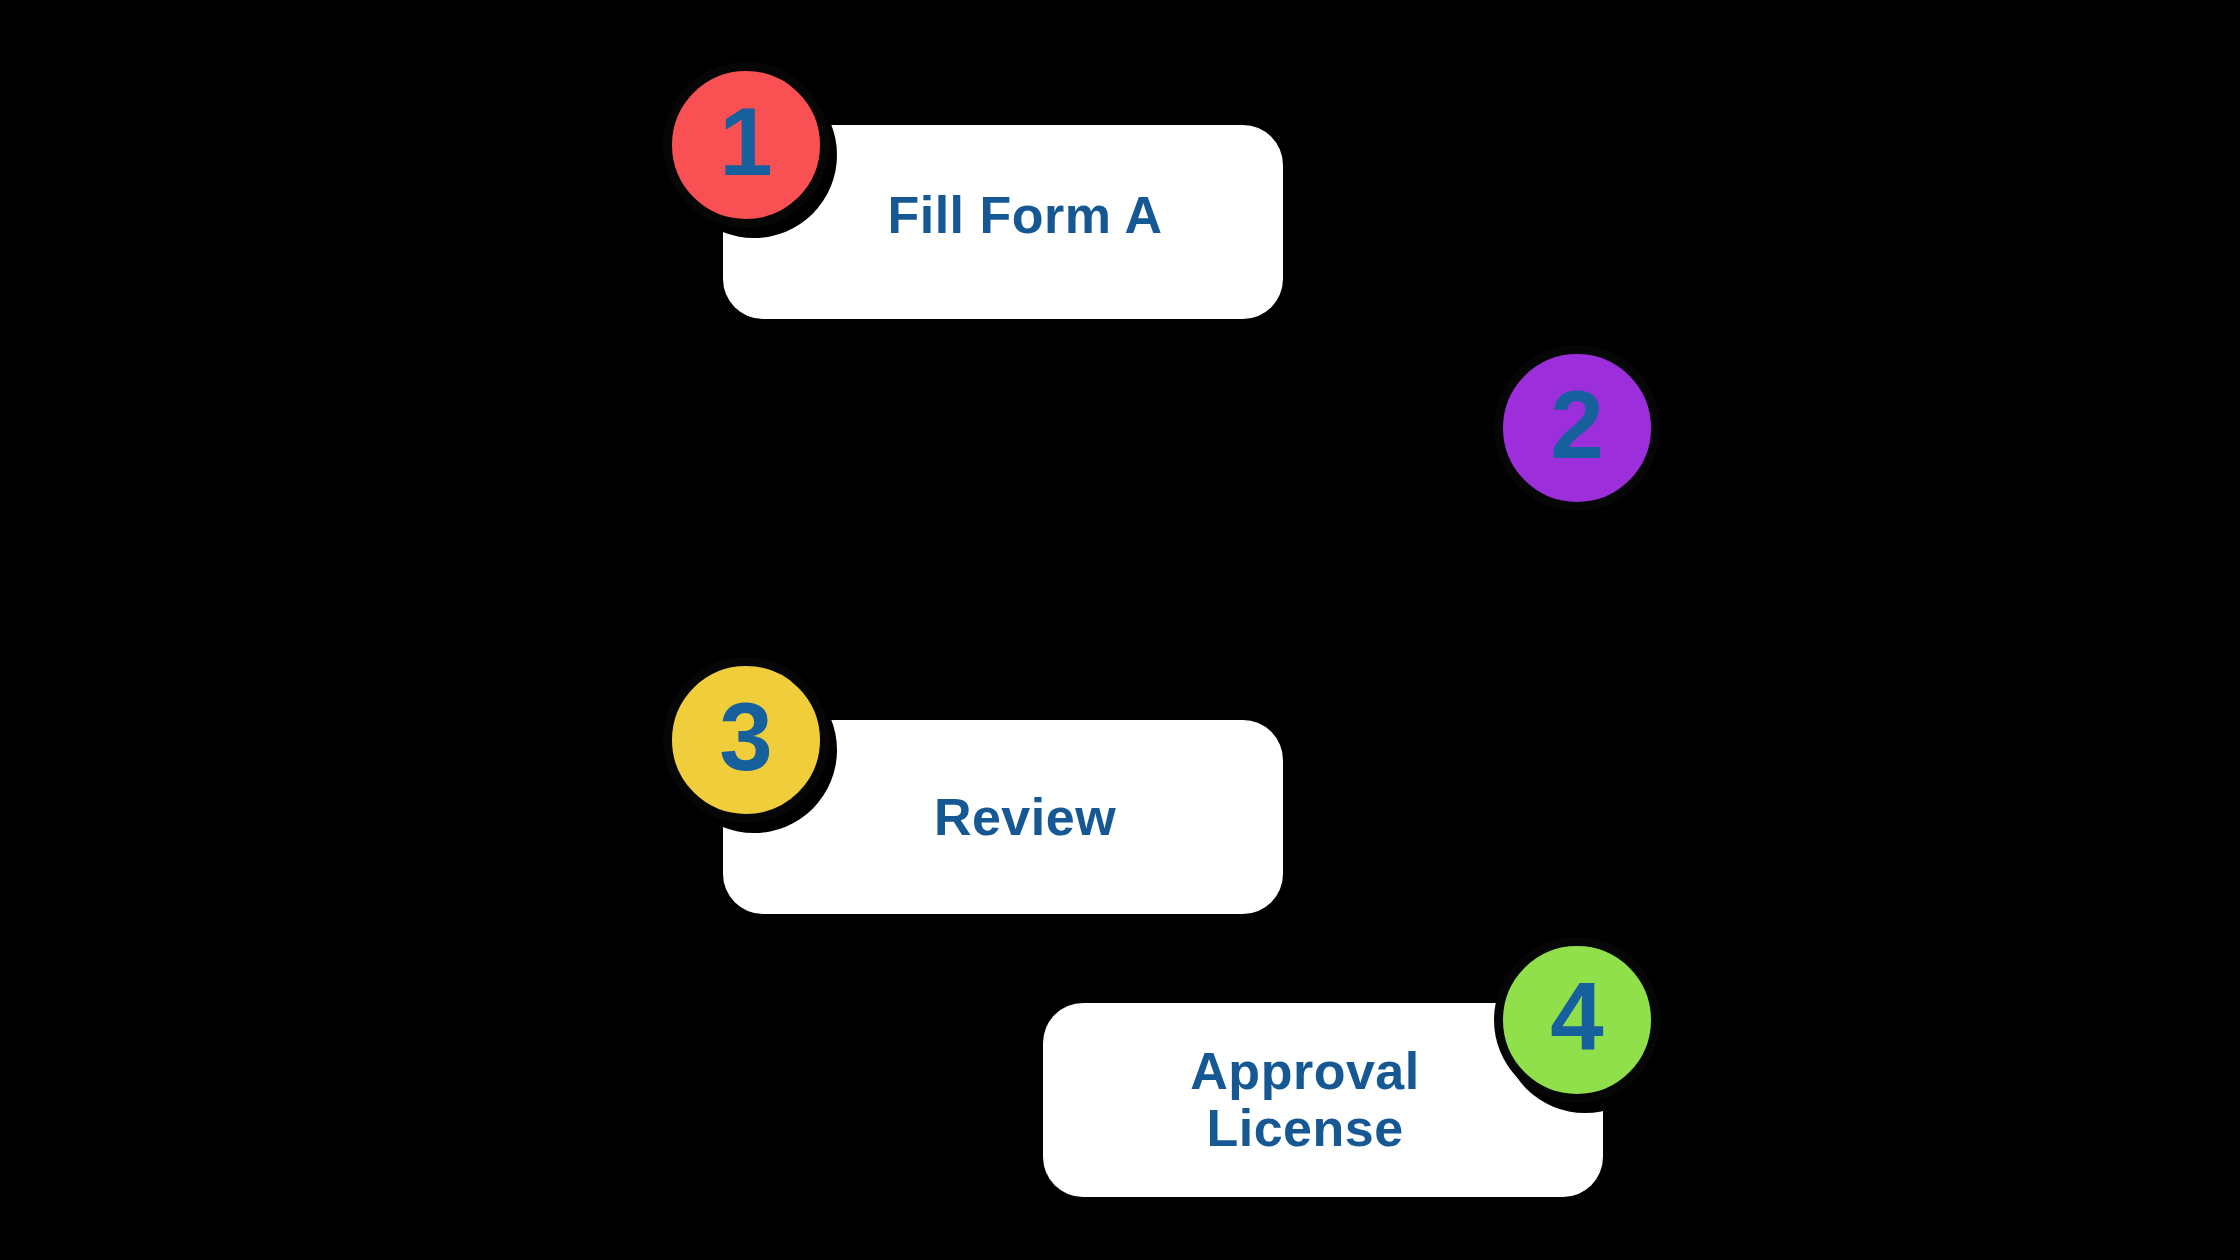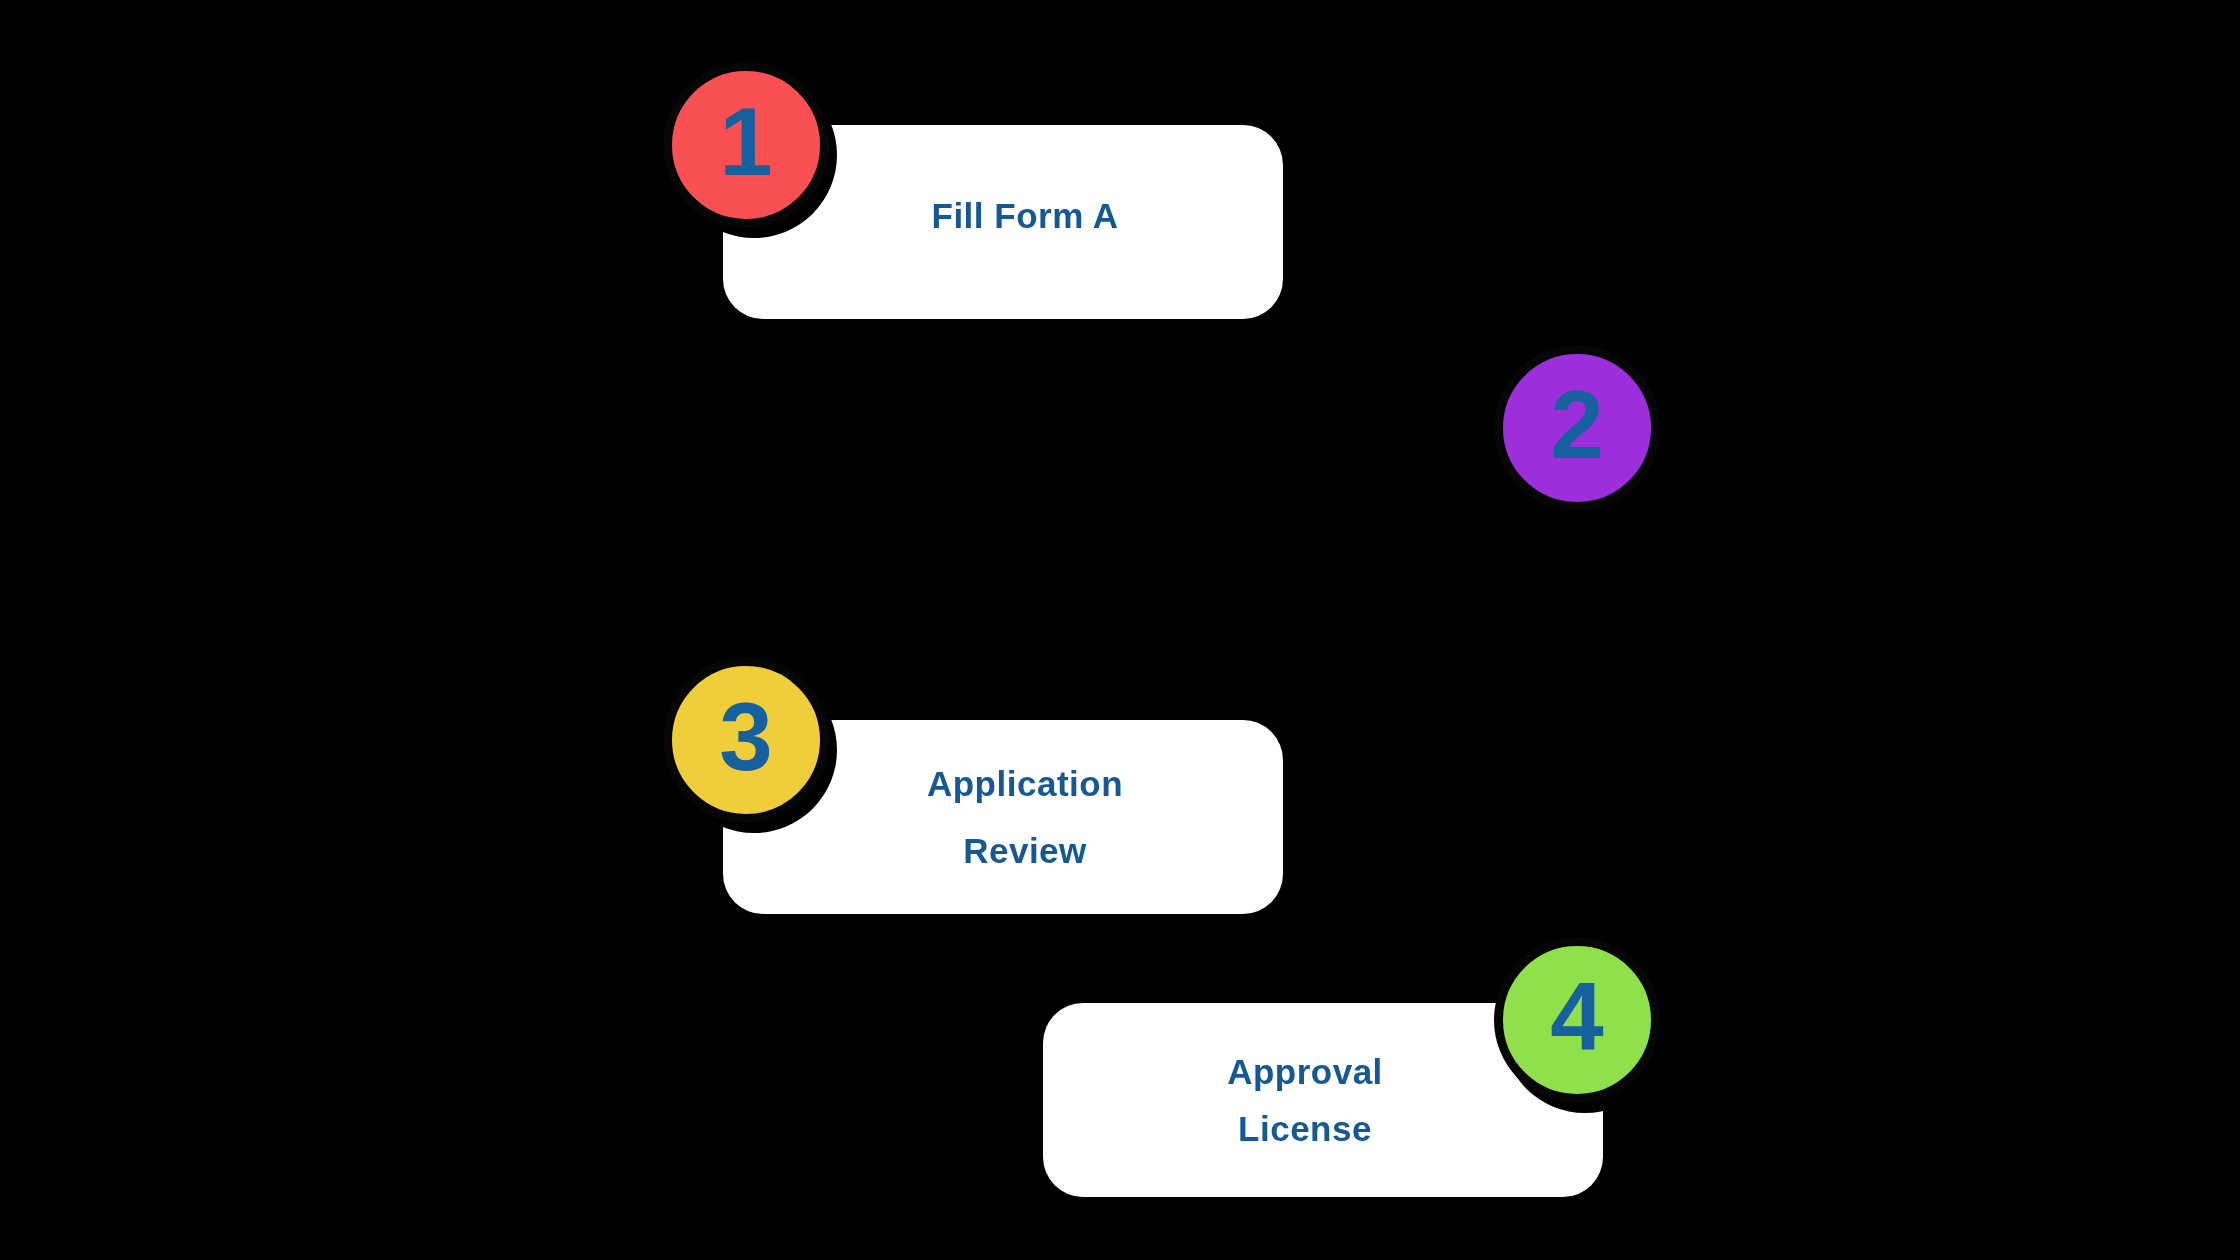--- a/index.html
+++ b/index.html
@@ -21,21 +21,21 @@
     width: 560px;
     height: 194px;
     background: #fff;
     border-radius: 40px;
     display: flex;
     align-items: center;
     justify-content: center;
     z-index: 1;
   }
   .label {
-    font-size: 35px;
+    font-size: 52px;
     font-weight: 700;
     line-height: 57px;
     text-align: center;
     color: #165893;
     letter-spacing: 0.5px;
   }
   .badge {
     position: absolute;
     width: 148px;
     height: 148px;
@@ -89,21 +89,20 @@
       <span class="num" style="color: rgb(23, 96, 158);">2</span>
     </div>
   </section>
 
   <section class="step s3 circle-left">
     <div class="badge" style="background-color: rgb(240, 206, 59);">
       <span class="num" style="color: rgb(23, 96, 158);">3</span>
     </div>
     <div class="card" style="background-color: rgb(255, 255, 255);">
       <div class="label" style="color: rgb(22, 88, 147);">
-        <div>Application</div>
         <div>Review</div>
       </div>
     </div>
   </section>
 
   <section class="step s4 circle-right">
     <div class="badge" style="background-color: rgb(144, 224, 76);">
       <span class="num" style="color: rgb(23, 96, 158);">4</span>
     </div>
     <div class="card" style="background-color: rgb(255, 255, 255);">

